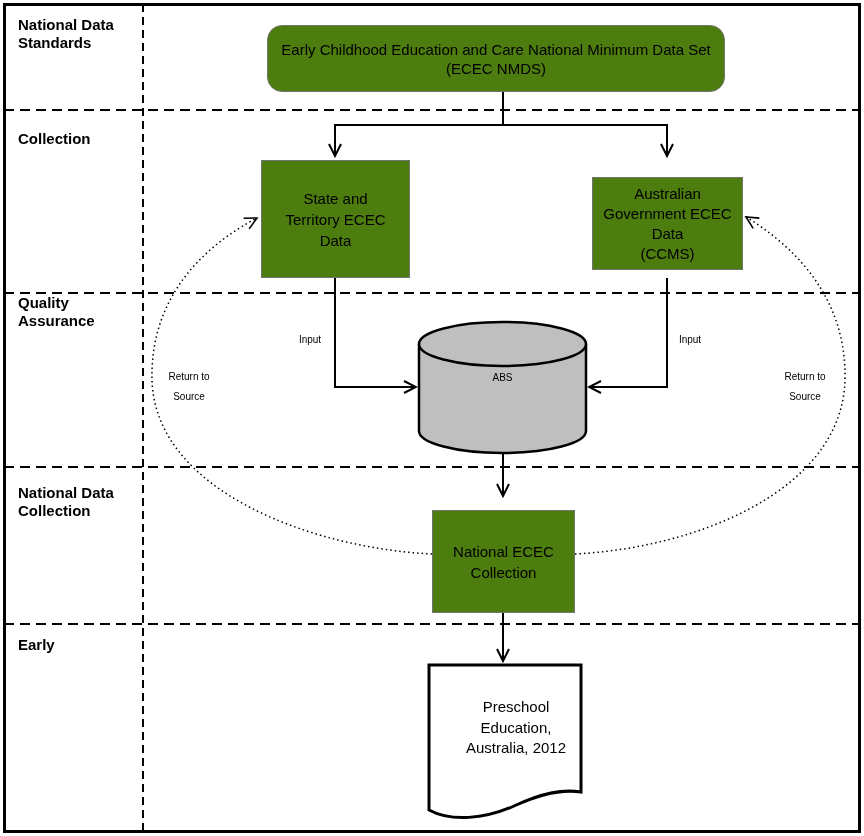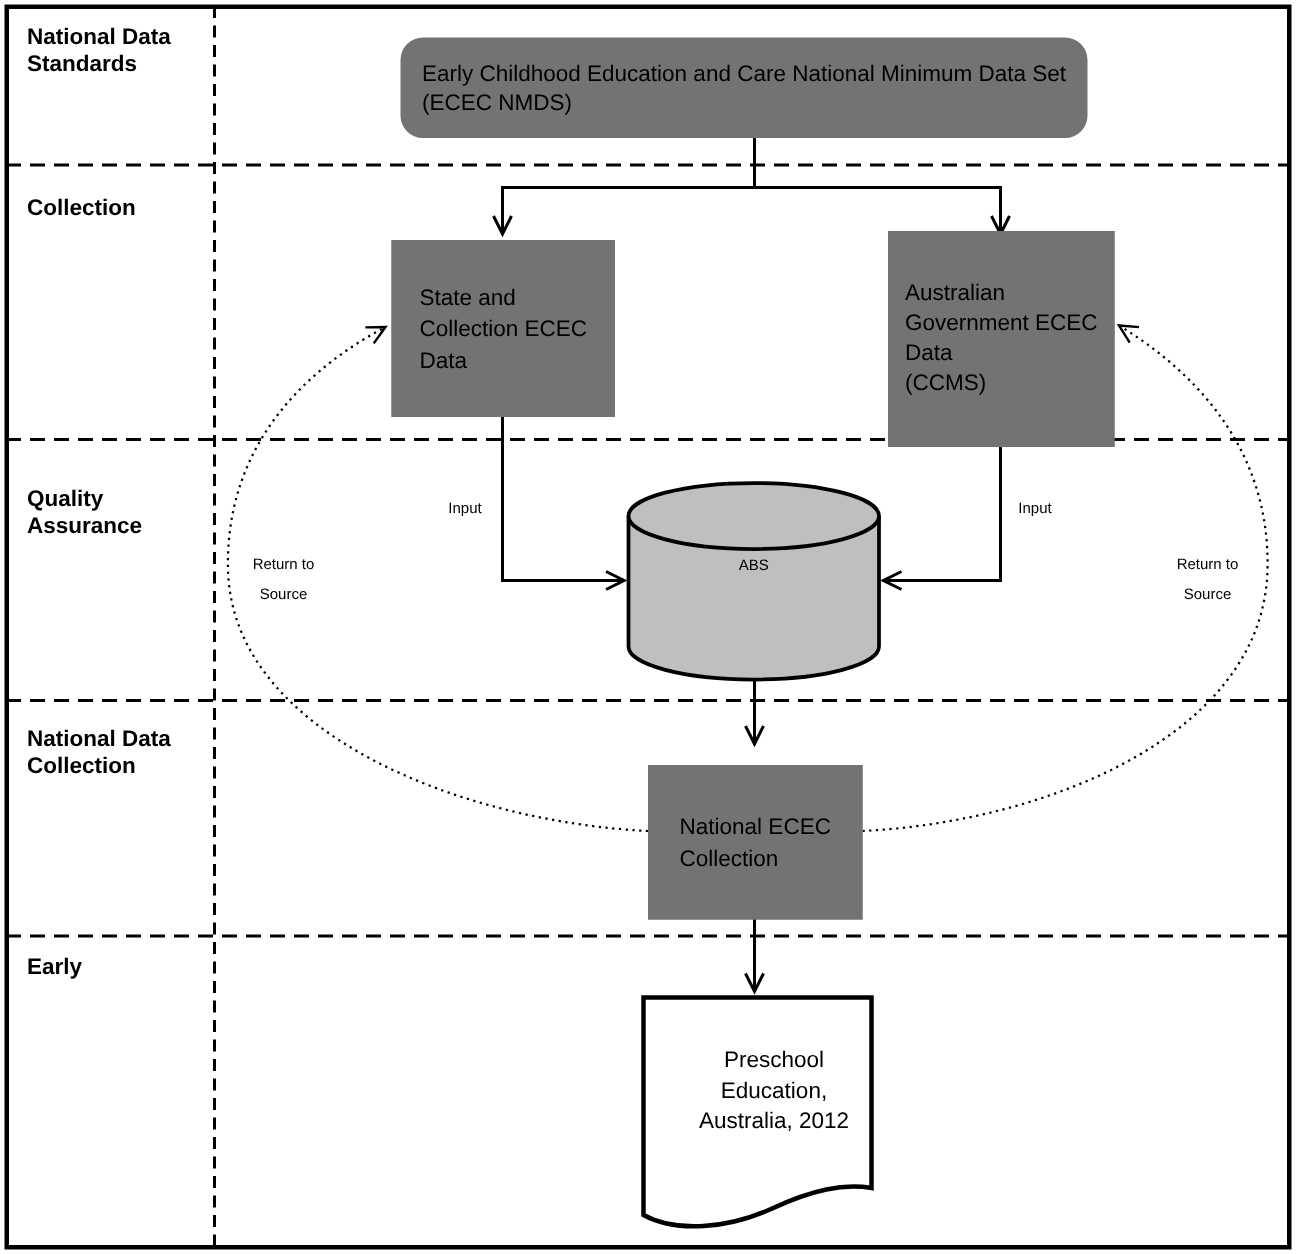--- a/index.html
+++ b/index.html
@@ -13,23 +13,23 @@
     position:absolute; left:3px; top:3px; width:852px; height:824px;
     border:3px solid #000; pointer-events:none;
   }
   svg.layer { position:absolute; left:0; top:0; width:864px; height:836px; }
   .rowlabel {
     position:absolute; left:18px; width:130px;
     font-weight:bold; font-size:15px; line-height:17.5px;
     white-space:pre-line;
   }
   .box {
-    position:absolute; box-sizing:border-box; border:4px solid #737373;
-    background:#737373; display:flex; align-items:center; justify-content:center;
-    text-align:left; font-size:15px; line-height:21px; white-space:pre-line;
+    position:absolute; box-sizing:border-box; border:1px solid #737373;
+    background:#4d7c0f; display:flex; align-items:center; justify-content:center;
+    text-align:center; font-size:15px; line-height:21px; white-space:pre-line;
   }
   .box.rounded { border-radius:15px; line-height:19px; }
   .box.gov { line-height:20px; }
   .flabel {
     position:absolute; text-align:center; font-size:10px; line-height:20px;
     white-space:pre-line;
   }
   .doc-text {
     position:absolute; left:442px; top:697px; width:148px;
     text-align:center; font-size:15px; line-height:20.5px; white-space:pre-line;
@@ -76,34 +76,34 @@
     </g>
 
     <path d="M429,665 H581 V792 C562,789 542,793 514,806 C485,819 451,822 429,810 Z" fill="#ffffff" stroke="#000" stroke-width="3"></path>
   </svg>
 
   <div class="frame"></div>
 
   <div class="rowlabel" style="top:16px">National Data
 Standards</div>
   <div class="rowlabel" style="top:130px">Collection</div>
-  <div class="rowlabel" style="top:324px">Quality
+  <div class="rowlabel" style="top:294px">Quality
 Assurance</div>
   <div class="rowlabel" style="top:484px">National Data
 Collection</div>
   <div class="rowlabel" style="top:636px">Early</div>
 
   <div class="box rounded" style="left:267px; top:25px; width:458px; height:67px;">Early Childhood Education and Care National Minimum Data Set
 (ECEC NMDS)</div>
 
   <div class="box" style="left:261px; top:160px; width:149px; height:118px;">State and
-Collection ECEC
+Territory ECEC
 Data</div>
 
-  <div class="box gov" style="left:592px; top:154px; width:151px; height:144px;">Australian
+  <div class="box gov" style="left:592px; top:177px; width:151px; height:93px;">Australian
 Government ECEC
 Data
 (CCMS)</div>
 
   <div class="flabel" style="left:452px; top:368px; width:101px;">ABS</div>
 
   <div class="box" style="left:432px; top:500px; width:143px; height:103px;margin-top:10px;">National ECEC
 Collection</div>
 
   <div class="doc-text">Preschool

